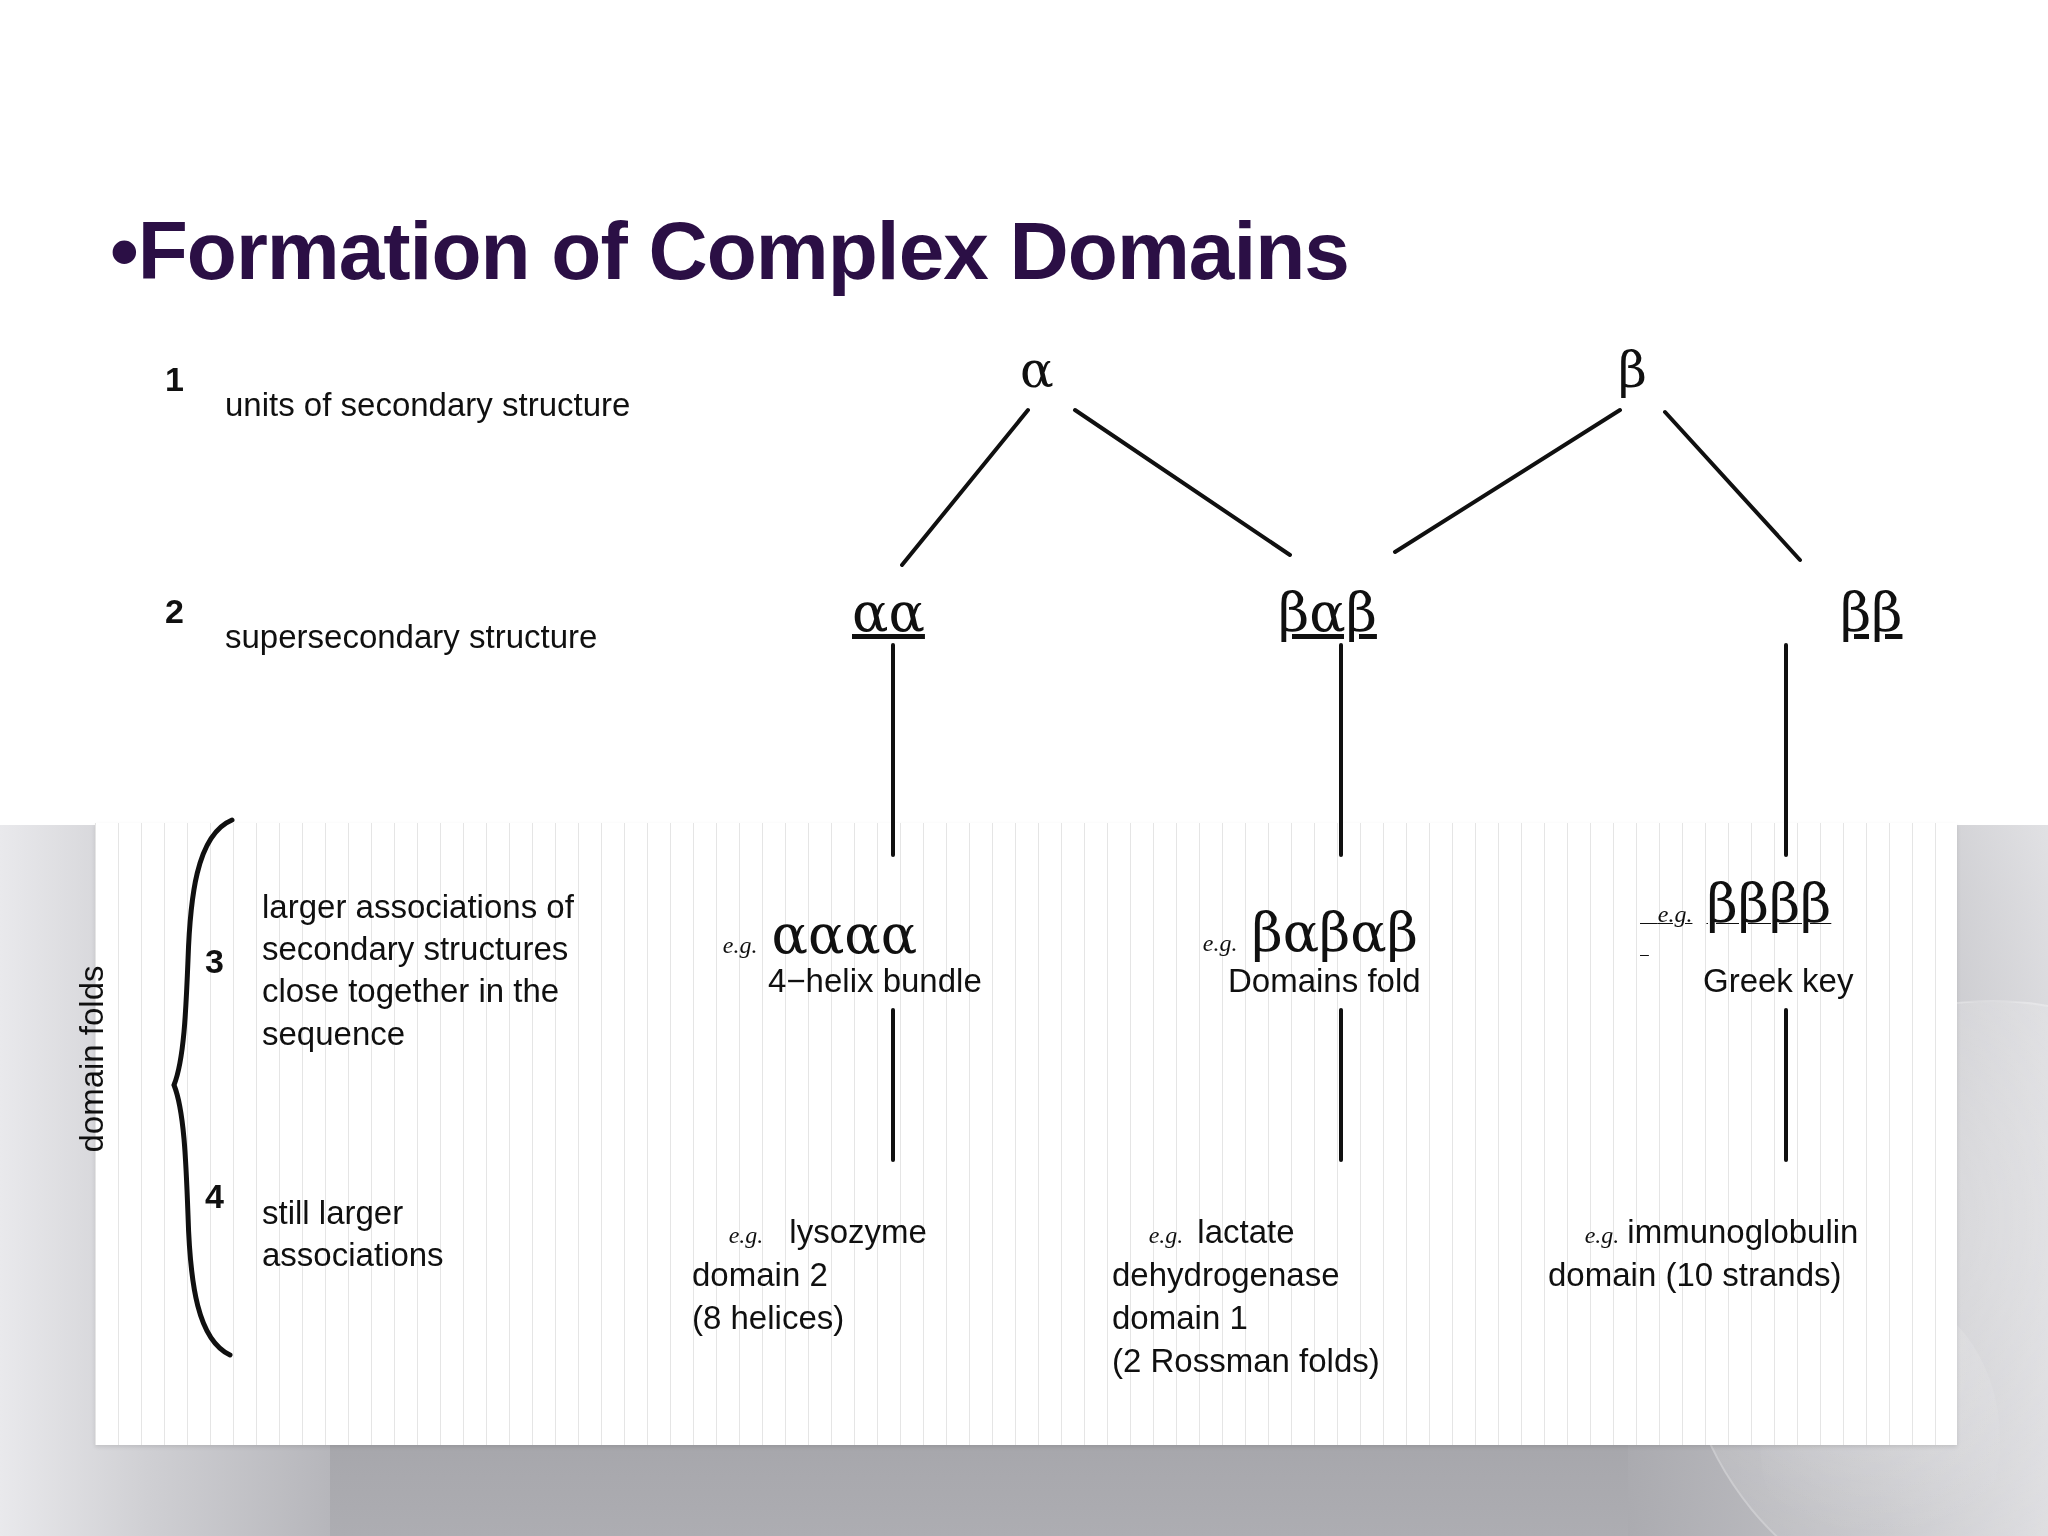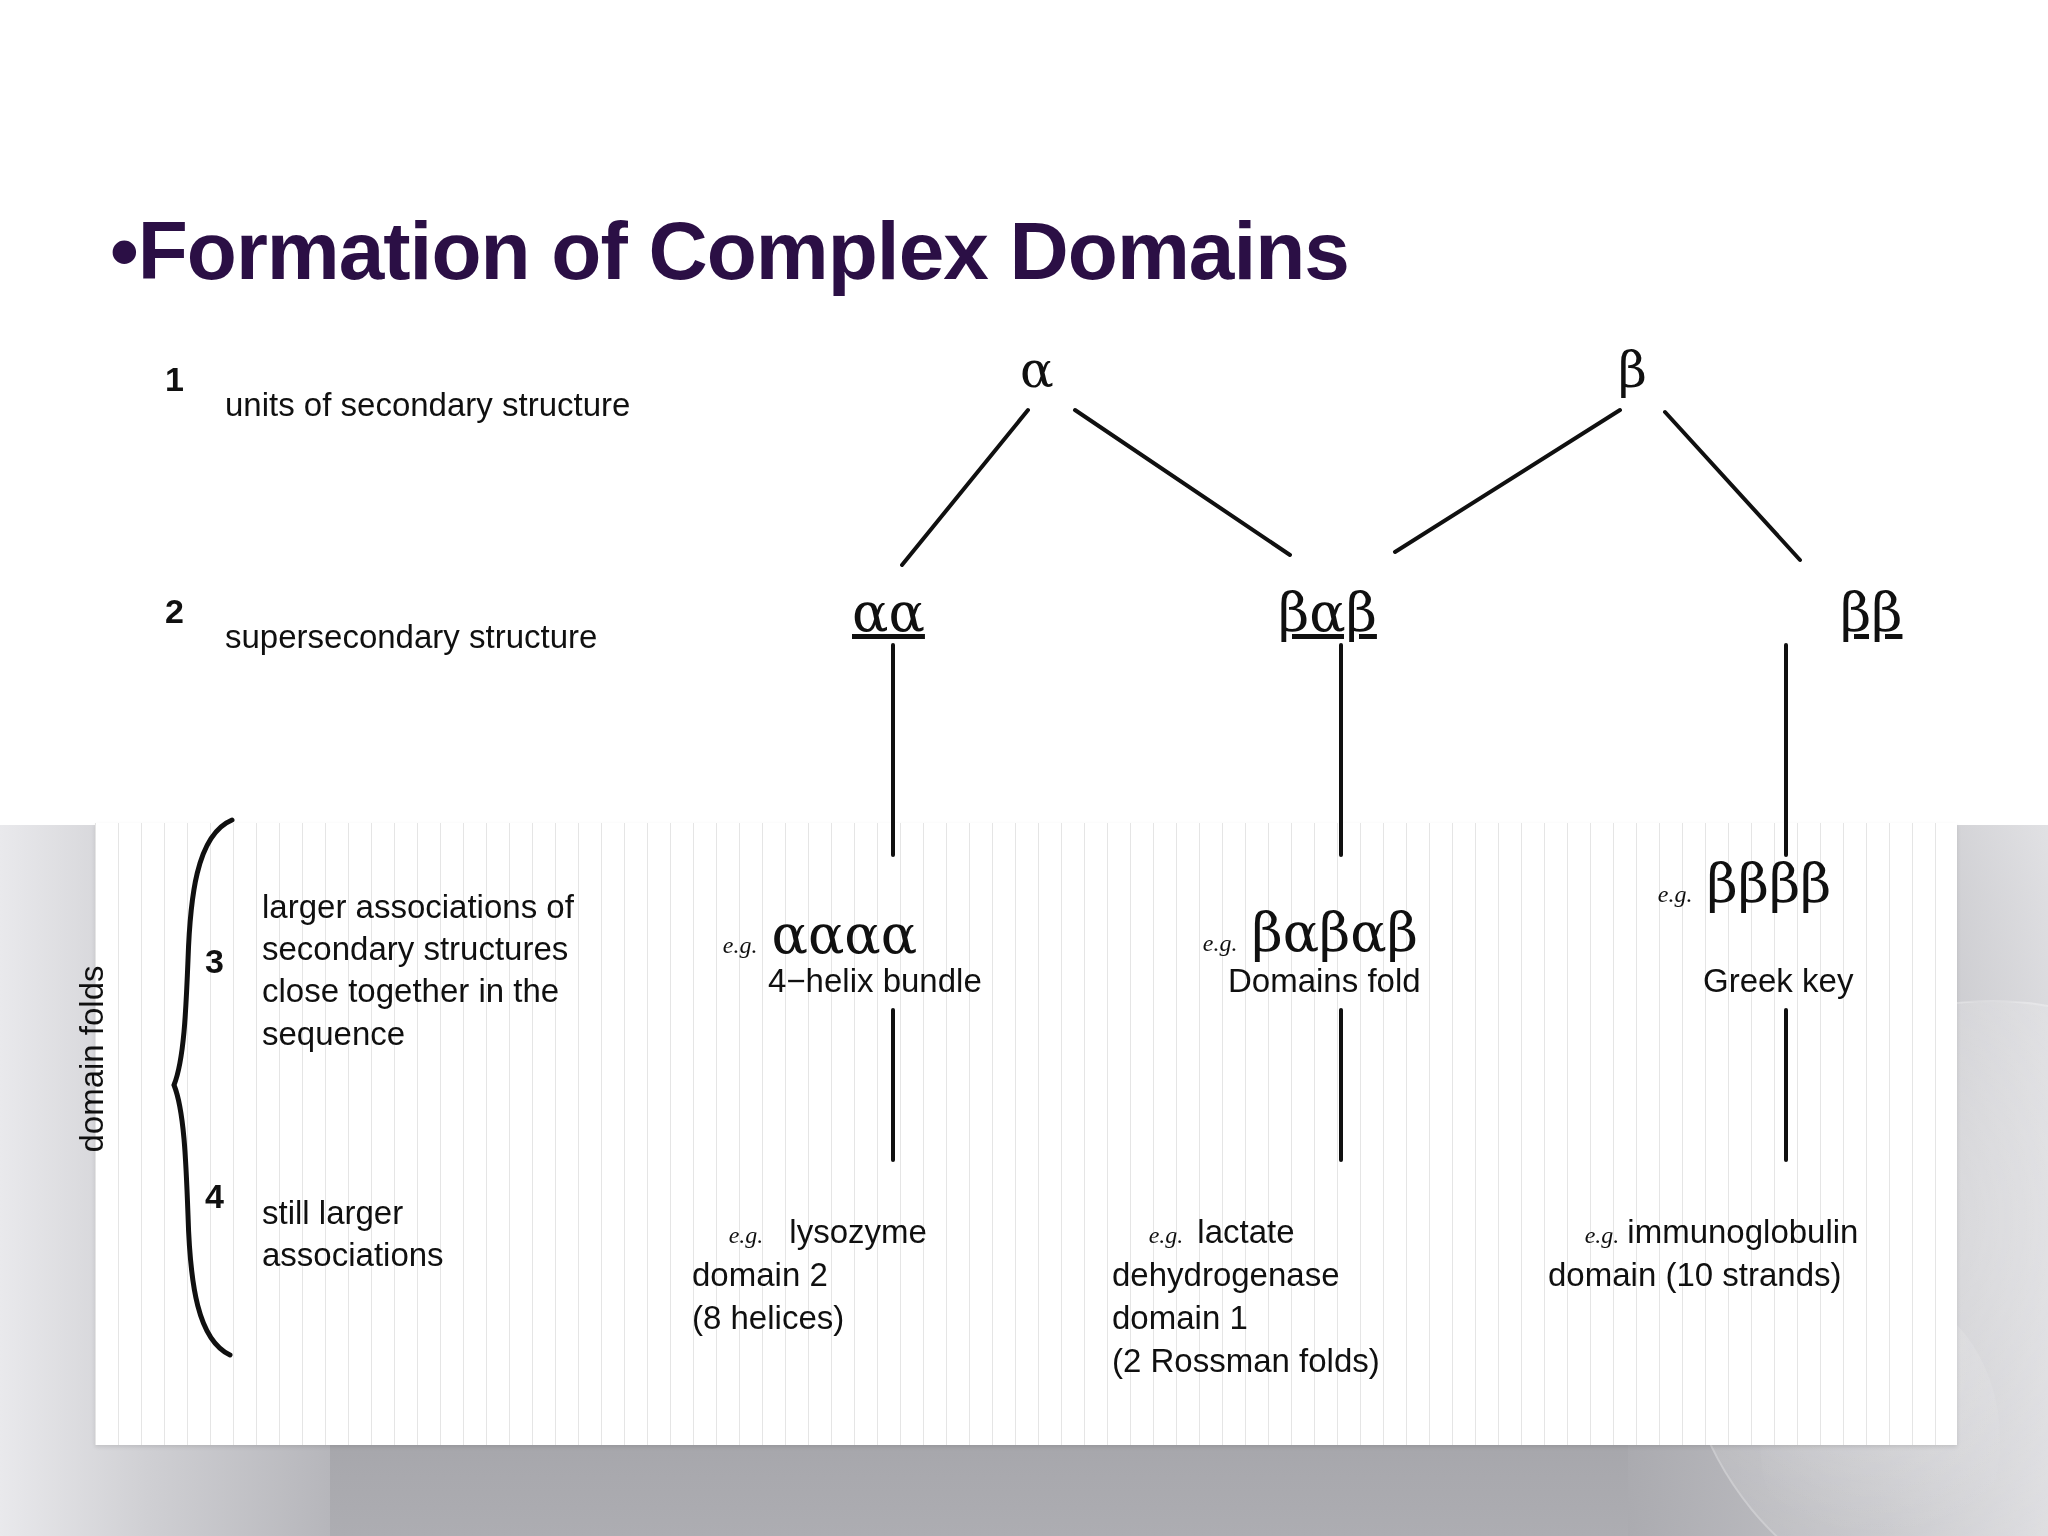--- a/index.html
+++ b/index.html
@@ -206,21 +206,21 @@
   <div class="fig" style="left:705px; top:880px;">
     <span class="eg">e.g.</span><span class="greek greek-l3" style="margin-left:14px;">αααα</span>
   </div>
   <div class="fig example-name" style="left:768px; top:960px;">4−helix bundle</div>
 
   <div class="fig" style="left:1185px; top:878px;">
     <span class="eg">e.g.</span><span class="greek greek-l3" style="margin-left:14px;">βαβαβ</span>
   </div>
   <div class="fig example-name" style="left:1228px; top:960px;">Domains fold</div>
 
-  <div class="fig" style="left:1640px; top:829px;">
+  <div class="fig" style="left:1640px; top:849px;text-decoration:underline;">
     <span class="eg">e.g.</span><span class="greek greek-l3" style="margin-left:14px;">ββββ</span>
   </div>
   <div class="fig example-name" style="left:1703px; top:960px;">Greek key</div>
 
   <div class="fig stage-num" style="left:205px; top:1175px;">4</div>
   <div class="fig stage-label" style="left:262px; top:1168px; width:400px;">still larger
 associations</div>
 
   <div class="fig example-body" style="left:692px; top:1168px;">
     <span class="eg">e.g.</span><span style="margin-left:26px;">lysozyme

